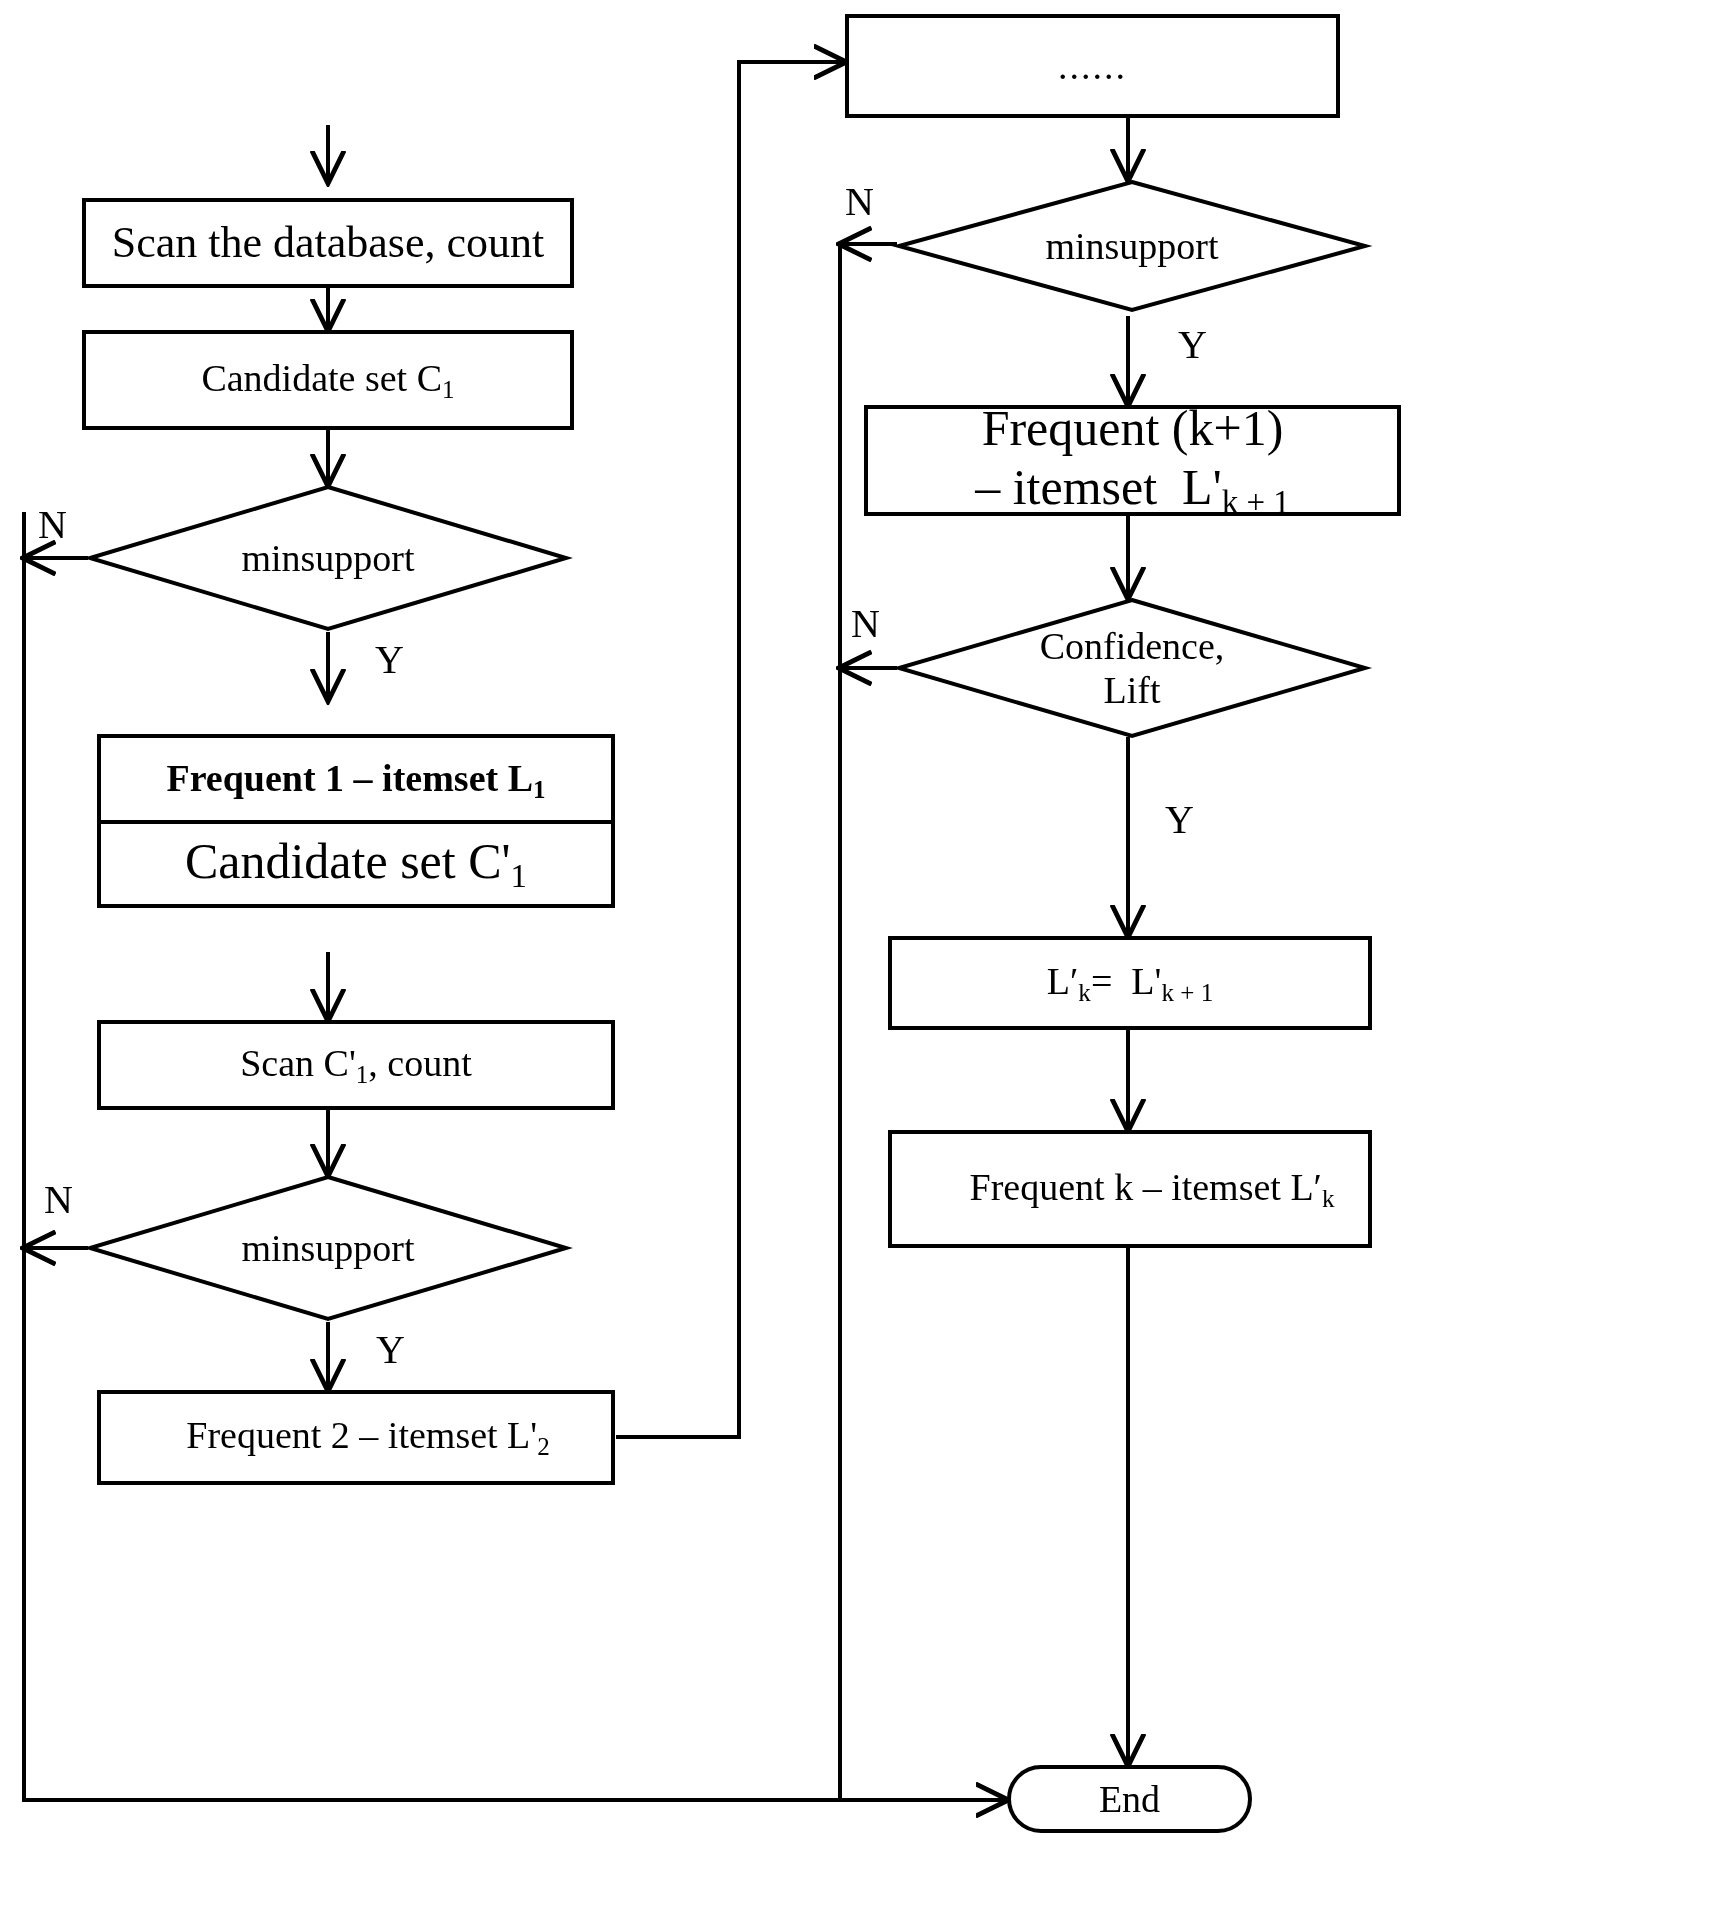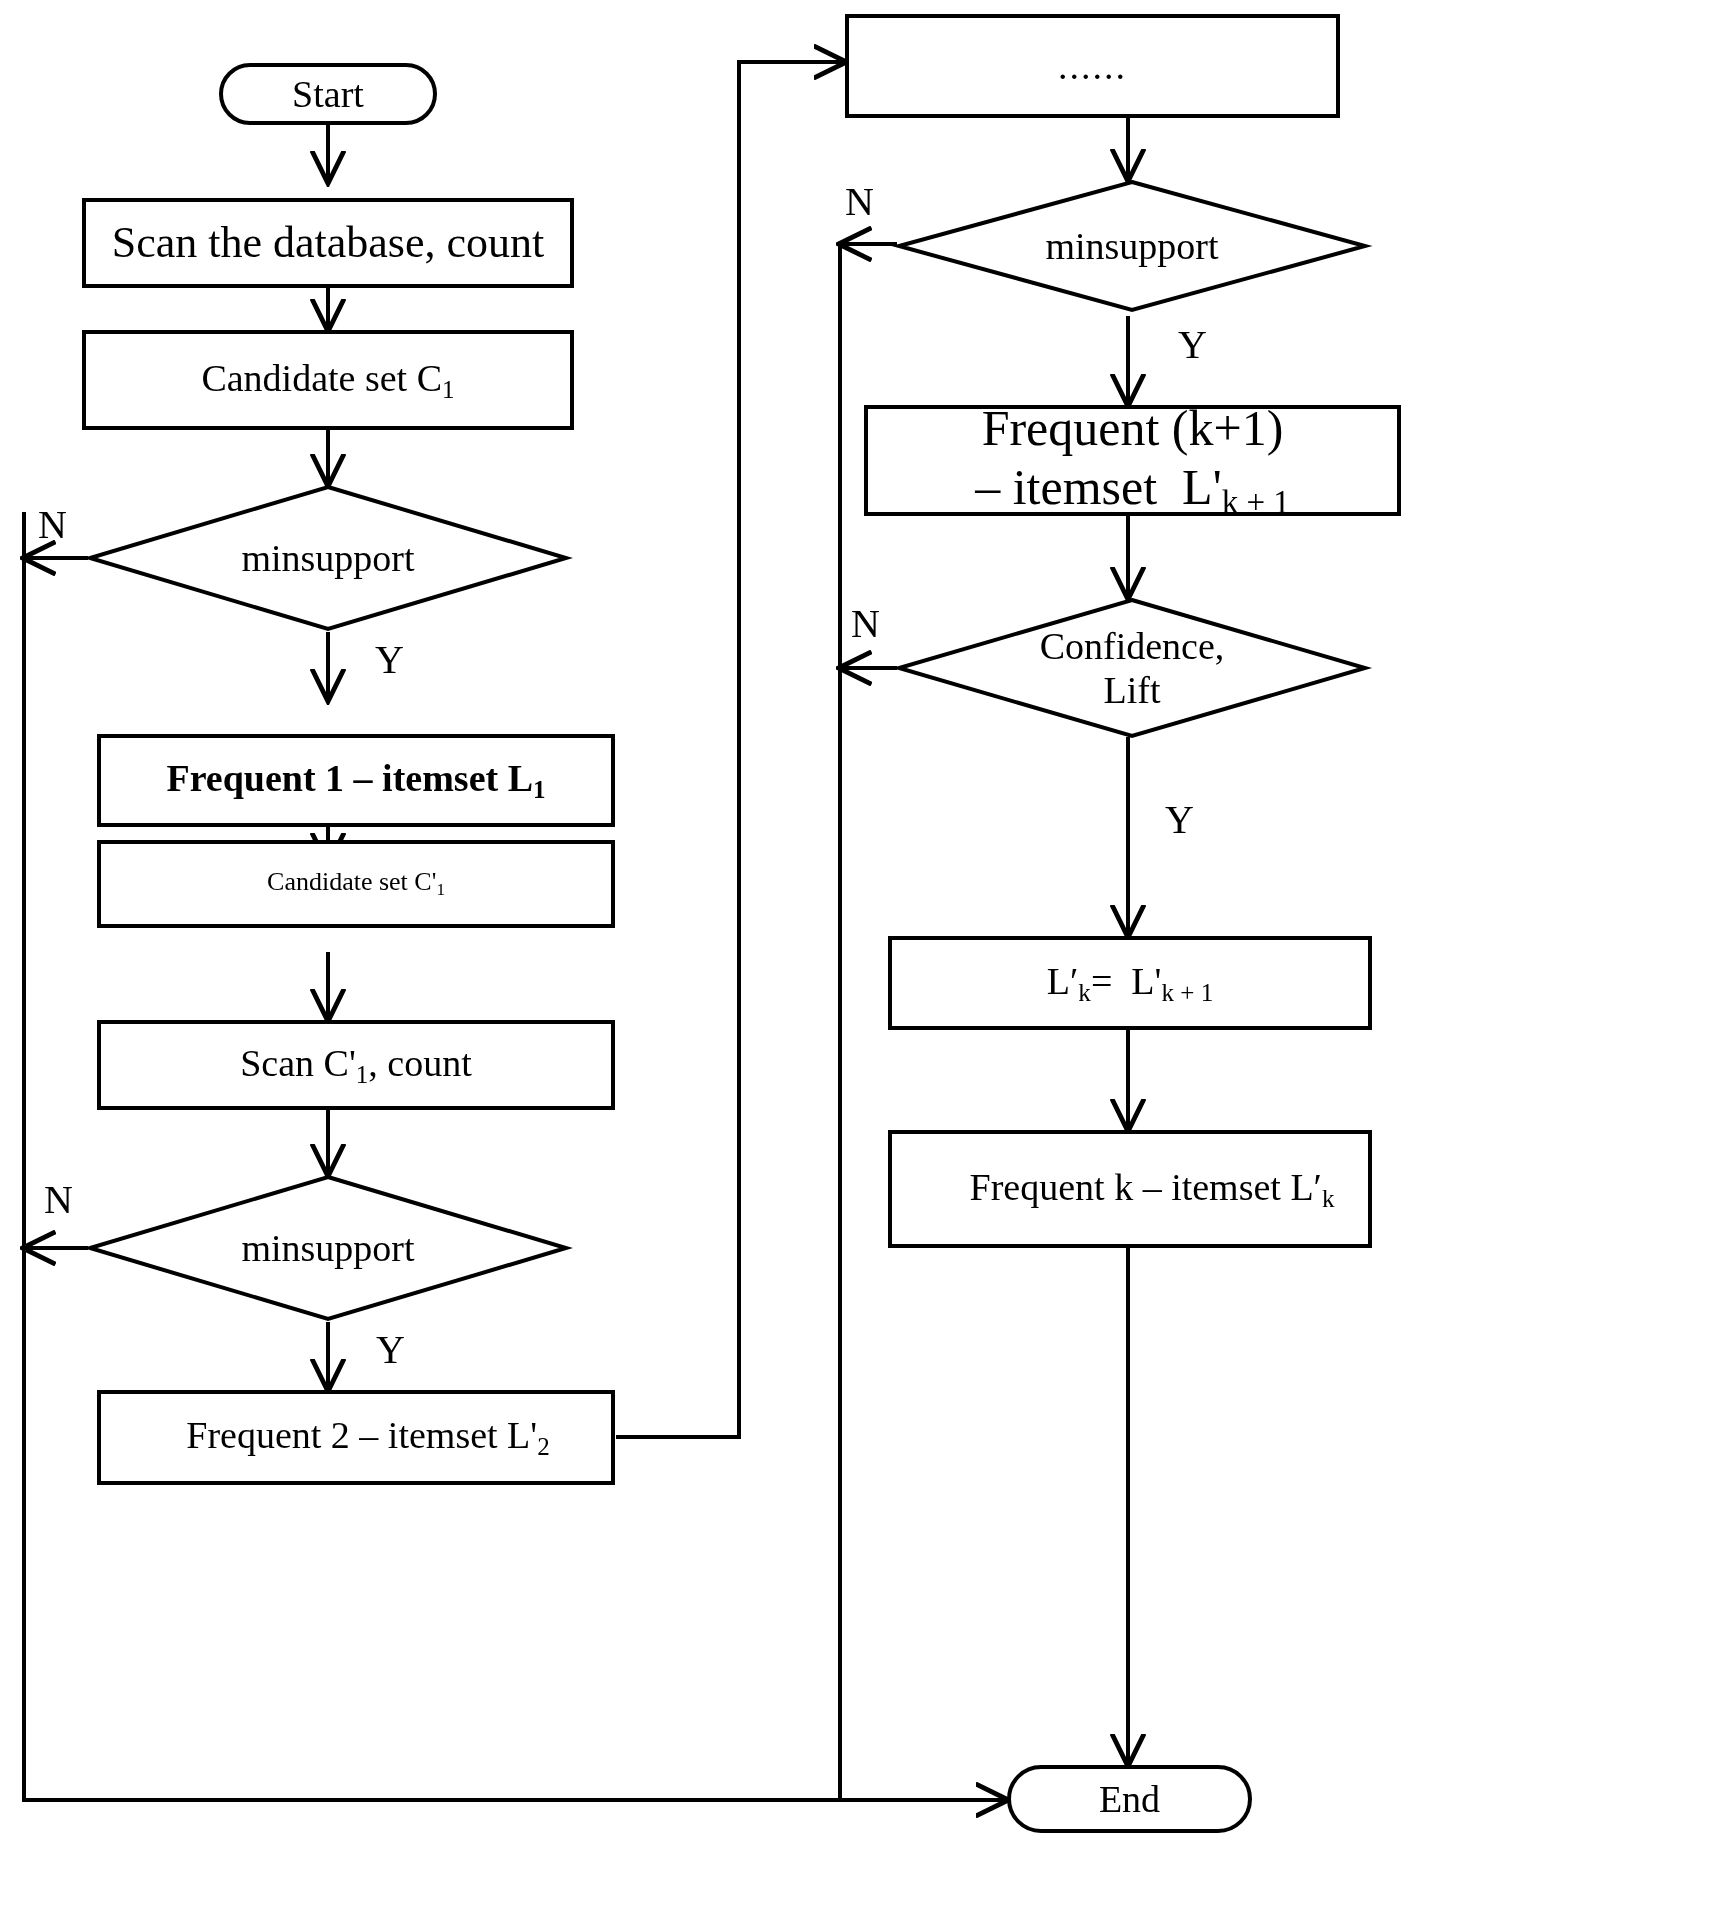--- a/index.html
+++ b/index.html
@@ -130,44 +130,41 @@
       <path d="M 1128 1248 L 1128 1765" marker-end="url(#ah)"></path>
 
       <path d="M 897 244 L 840 244" marker-end="url(#ah)"></path>
 
       <path d="M 897 668 L 840 668" marker-end="url(#ah)"></path>
 
       <path d="M 840 244 L 840 1800"></path>
     </g>
   </svg>
 
-  <div class="node terminal" style="left:219px; top:63px; width:218px; height:62px; font-size:38px;">
-    <span class="txt">Start</span>
-  </div>
 
   <div class="node" style="left:82px; top:198px; width:492px; height:90px; font-size:44px;font-family:Liberation Serif, serif;">
     <span class="txt">Scan the database, count</span>
   </div>
 
   <div class="node" style="left:82px; top:330px; width:492px; height:100px; font-size:38px;">
     <span class="txt">Candidate set C<sub>1</sub></span>
   </div>
 
   <div class="diamond" style="left:88px; top:485px; width:480px; height:146px;">
     <svg viewBox="0 0 480 146" preserveAspectRatio="none" xmlns="http://www.w3.org/2000/svg">
       <polygon points="240,2 478,73 240,144 2,73" fill="#ffffff" stroke="#000000" stroke-width="4" vector-effect="non-scaling-stroke"></polygon>
     </svg>
     <div class="dlabel" style="font-size:38px;">minsupport</div>
   </div>
 
   <div class="node" style="left:97px; top:734px; width:518px; height:93px; font-size:38px;font-weight:bold;">
     <span class="txt">Frequent 1 – itemset L<sub>1</sub></span>
   </div>
 
-  <div class="node" style="left:97px; top:840px; width:518px; height:88px; font-size:26px;">
+  <div class="node" style="left:97px; top:820px; width:518px; height:88px; font-size:50px;">
     <span class="txt">Candidate set C'<sub>1</sub></span>
   </div>
 
   <div class="node" style="left:97px; top:1020px; width:518px; height:90px; font-size:38px;">
     <span class="txt">Scan C'<sub>1</sub>, count</span>
   </div>
 
   <div class="diamond" style="left:88px; top:1175px; width:480px; height:146px;">
     <svg viewBox="0 0 480 146" preserveAspectRatio="none" xmlns="http://www.w3.org/2000/svg">
       <polygon points="240,2 478,73 240,144 2,73" fill="#ffffff" stroke="#000000" stroke-width="4" vector-effect="non-scaling-stroke"></polygon>

